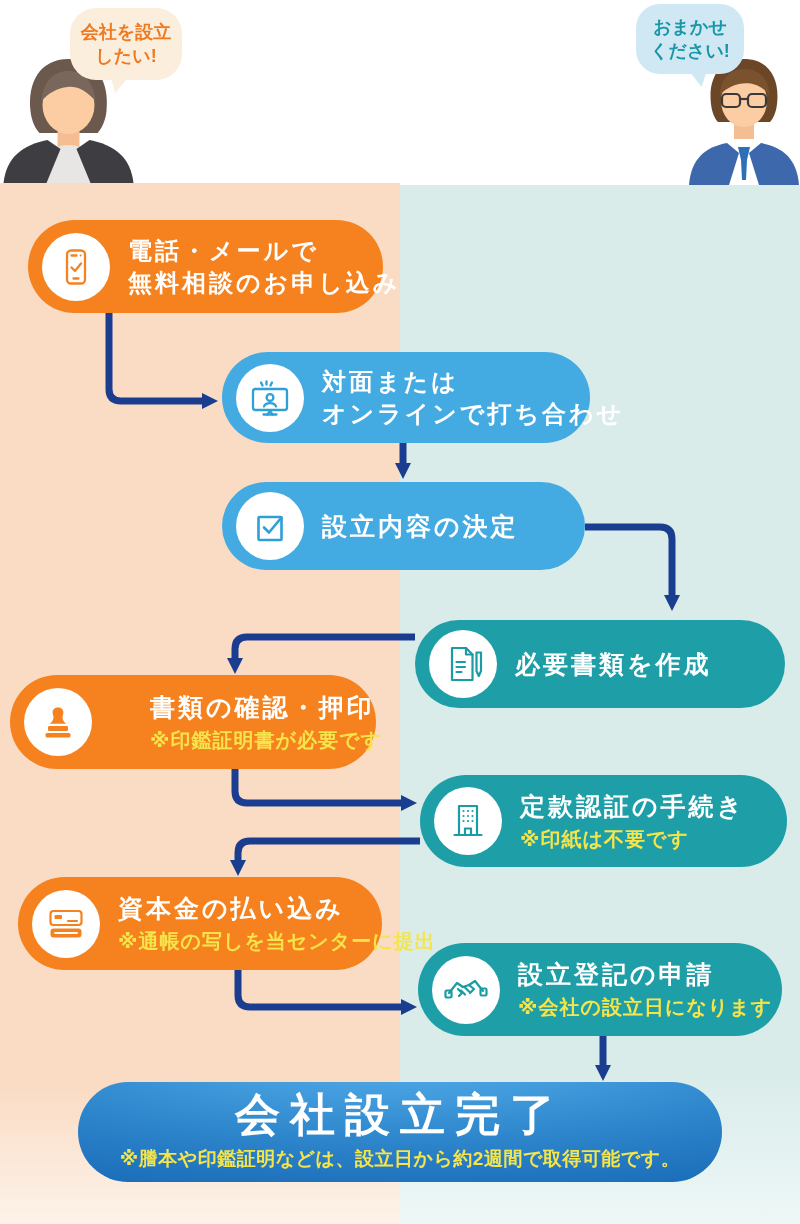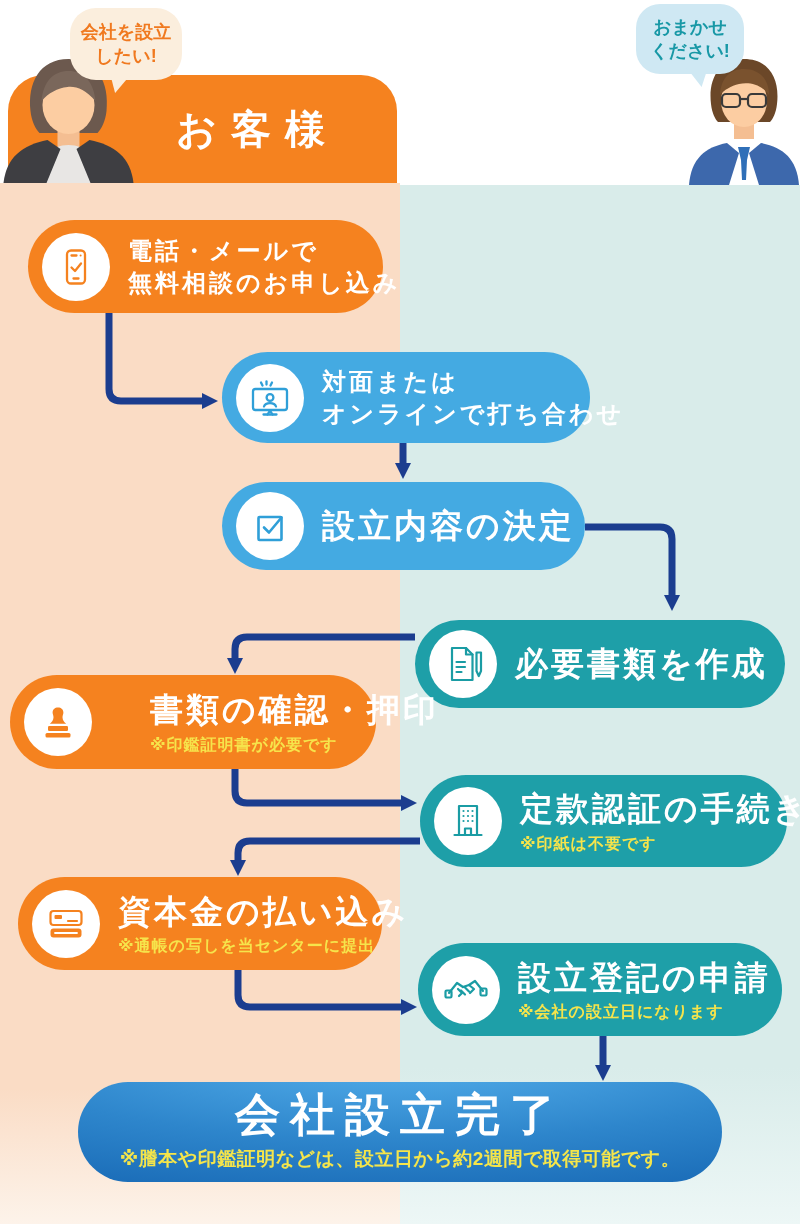--- a/index.html
+++ b/index.html
@@ -42,23 +42,23 @@
   .connectors{position:absolute;left:0;top:0;z-index:1;}
 
   
   .pill{position:absolute;z-index:2;display:flex;align-items:center;border-radius:48px;box-sizing:border-box;padding-left:14px;}
   .pill.orange{background:#F5821F;}
   .pill.blue{background:#44AAE2;}
   .pill.teal{background:#1E9FA8;}
   .icon-circle{flex:0 0 68px;width:68px;height:68px;border-radius:50%;background:#fff;
                display:flex;align-items:center;justify-content:center;}
   .pill-text{margin-left:18px;color:#fff;}
-  .pill-text .main{font-size:33px;font-weight:bold;letter-spacing:3px;line-height:1.32;white-space:nowrap;}
+  .pill-text .main{font-size:25px;font-weight:bold;letter-spacing:3px;line-height:1.32;white-space:nowrap;}
   .pill-text .main.two{font-size:24px;}
-  .pill-text .note{font-size:16px;font-weight:bold;color:#F6E44B;letter-spacing:1px;margin-top:3px;white-space:nowrap;}
+  .pill-text .note{font-size:20px;font-weight:bold;color:#F6E44B;letter-spacing:1px;margin-top:3px;white-space:nowrap;}
 
   .s1{left:28px;top:220px;width:355px;height:93px;}
   .s2{left:222px;top:352px;width:368px;height:91px;}
   .s3{left:222px;top:482px;width:363px;height:88px;}
   .s4{left:415px;top:620px;width:370px;height:88px;}
   .s5{left:10px;top:675px;width:366px;height:94px;gap:40px;}
   .s6{left:420px;top:775px;width:367px;height:92px;}
   .s7{left:18px;top:877px;width:364px;height:93px;}
   .s8{left:418px;top:943px;width:364px;height:93px;}
 
@@ -91,23 +91,20 @@
       <path d="M403,443 L403,466" marker-end="url(#ah)"></path>
       <path d="M585,527 L660,527 Q672,527 672,539 L672,598" marker-end="url(#ah)"></path>
       <path d="M415,637 L247,637 Q235,637 235,649 L235,661" marker-end="url(#ah)"></path>
       <path d="M235,767 L235,791 Q235,803 247,803 L404,803" marker-end="url(#ah)"></path>
       <path d="M420,841 L250,841 Q238,841 238,853 L238,863" marker-end="url(#ah)"></path>
       <path d="M238,970 L238,995 Q238,1007 250,1007 L404,1007" marker-end="url(#ah)"></path>
       <path d="M603,1036 L603,1068" marker-end="url(#ah)"></path>
     </g>
   </svg>
 
-  <div class="header-left">
-    <div class="ttl">お客様</div>
-  </div>
 
   <div class="person person-left">
     <svg width="133" height="128" viewBox="0 0 130 128">
       <path d="M65,4 C36,4 24,28 27,56 C28,66 32,74 36,78 L94,78 C98,74 102,66 103,56 C106,28 94,4 65,4 Z" fill="#6C594E"></path>
       <rect x="54" y="70" width="22" height="22" fill="#F4BE92"></rect>
       <ellipse cx="65" cy="50" rx="26" ry="29" fill="#FCCDA2"></ellipse>
       <path d="M38,46 C40,26 50,16 65,16 C80,16 90,26 92,46 C82,35 73,31 64,32 C54,33 45,38 38,46 Z" fill="#7A675B"></path>
       <path d="M34,128 C36,102 48,90 65,90 C82,90 94,102 96,128 Z" fill="#E8E6E4"></path>
       <path d="M0,128 C3,102 19,90 44,85 L57,94 L43,128 Z" fill="#3E3E42"></path>
       <path d="M130,128 C127,102 111,90 86,85 L73,94 L87,128 Z" fill="#3E3E42"></path>

